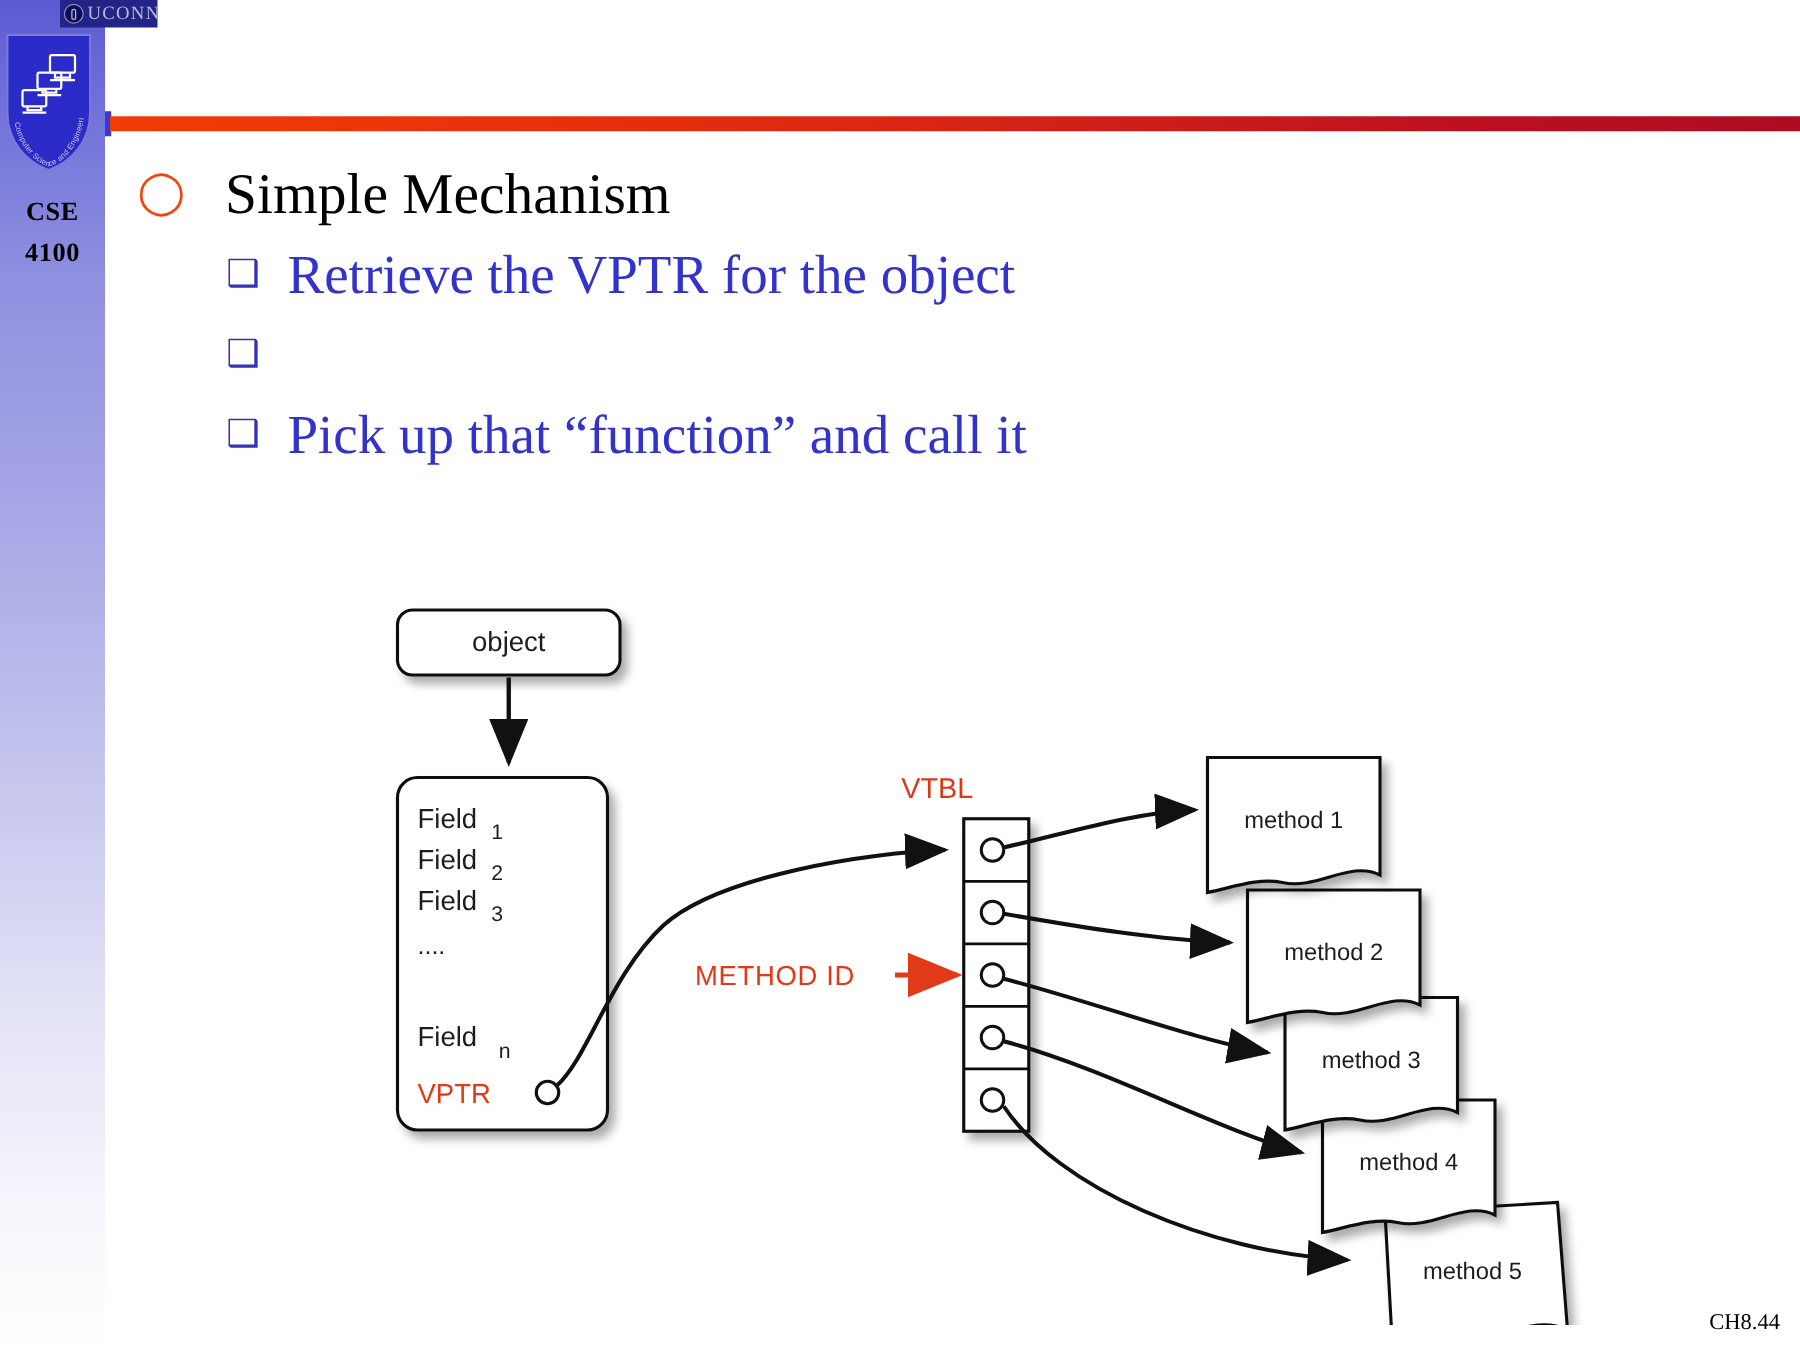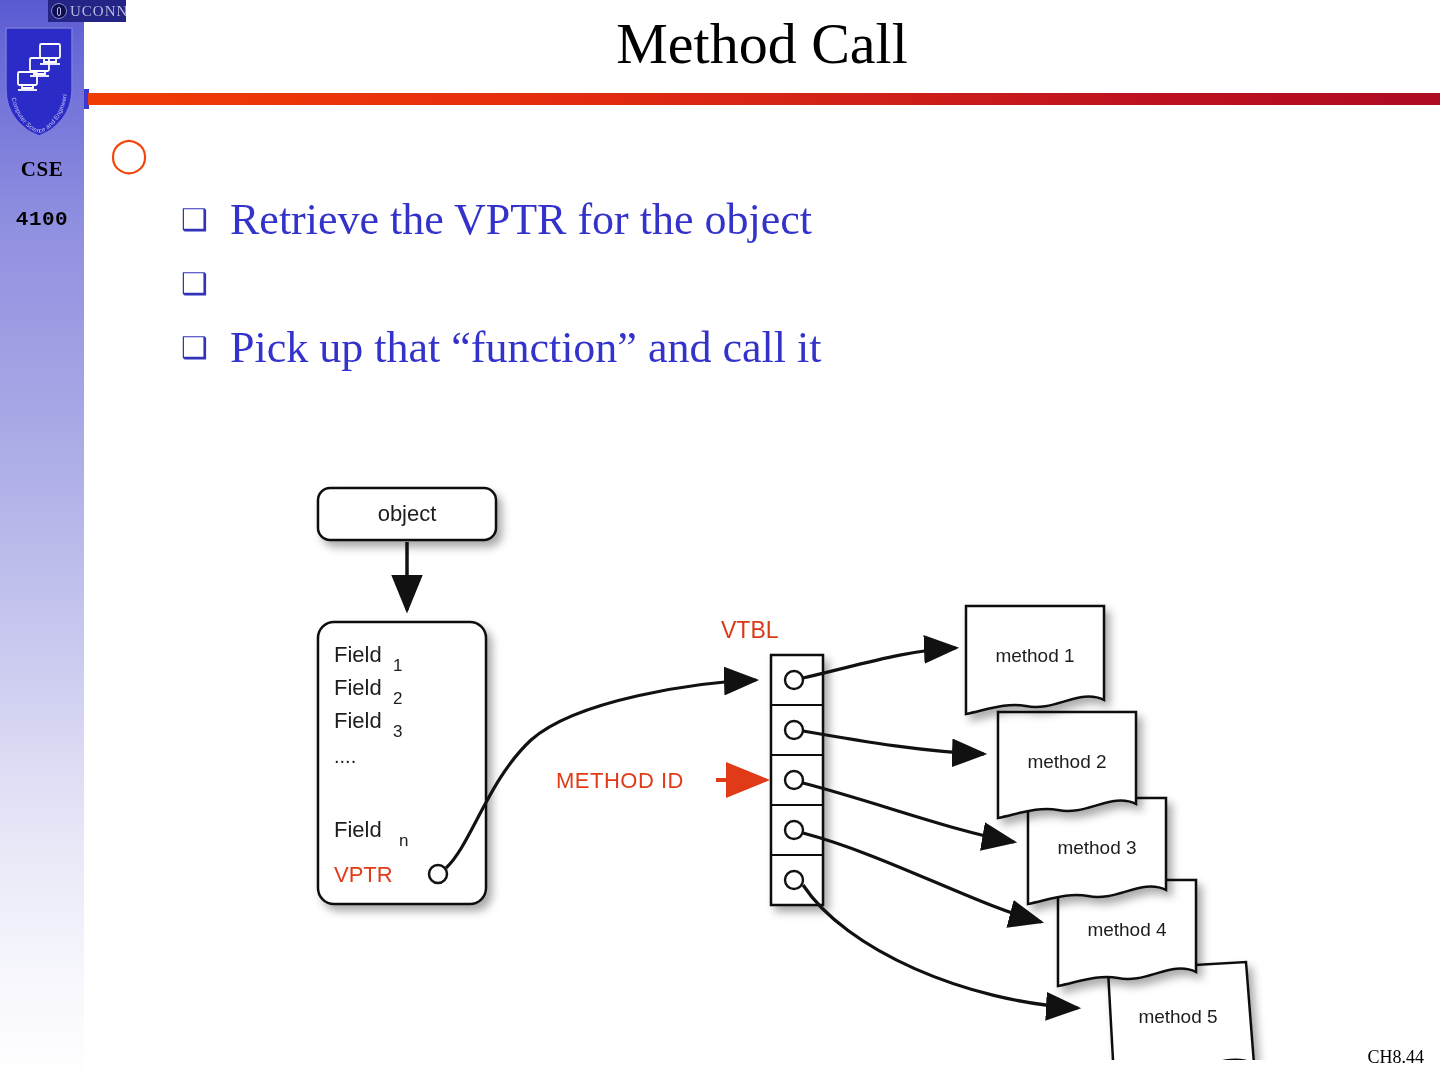--- a/index.html
+++ b/index.html
@@ -79,21 +79,21 @@
     position: absolute;
     width: 84px;
     text-align: center;
     color: #000000;
     font-family: "Liberation Serif", serif;
     font-weight: bold;
     font-size: 21px;
     letter-spacing: 0.5px;
   }
   #cse-line1 { top: 157px; }
-  #cse-line2 { top: 208px; font-family: Liberation Mono, monospace; }
+  #cse-line2 { top: 190px; }
 
   
   #title {
     position: absolute;
     left: 84px;
     top: 8px;
     width: 1356px;
     text-align: center;
     font-family: "Liberation Serif", serif;
     font-size: 58px;
@@ -218,28 +218,28 @@
       <path id="arcpath" d="M7 68 C10 94 28 106 35 107 C42 106 60 94 63 68" fill="none" stroke="none"></path>
       <text font-family="Liberation Sans, sans-serif" font-size="6.2" fill="#c8c8ee" letter-spacing="0.2">
         <textPath href="#arcpath" startOffset="4%">Computer Science and Engineering</textPath>
       </text>
     </svg>
 
     <div id="cse-line1">CSE</div>
     <div id="cse-line2">4100</div>
   </div>
 
-  <div id="title">Method Call</div>
   <div id="rule-cap"></div>
   <div id="rule"></div>
 
   <div id="bullets">
 
     <div class="lvl1">
       <span class="marker">◯</span>
+      <span class="txt">Simple Mechanism</span>
     </div>
 
     <div class="lvl2-wrap">
       <div class="lvl2">
         <span class="marker">❑</span>
         <span class="txt">Retrieve the VPTR for the object</span>
       </div>
       <div class="lvl2">
         <span class="marker">❑</span>
       </div>

